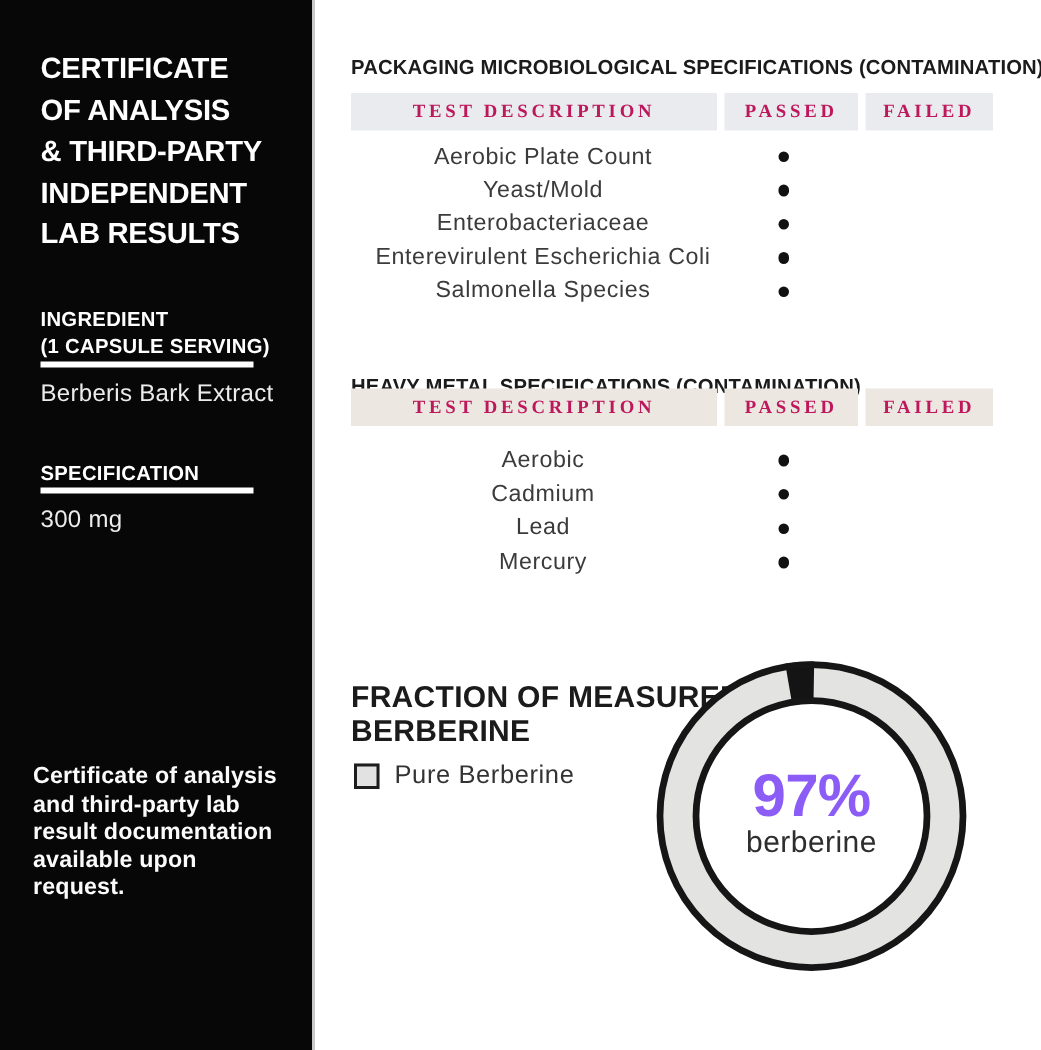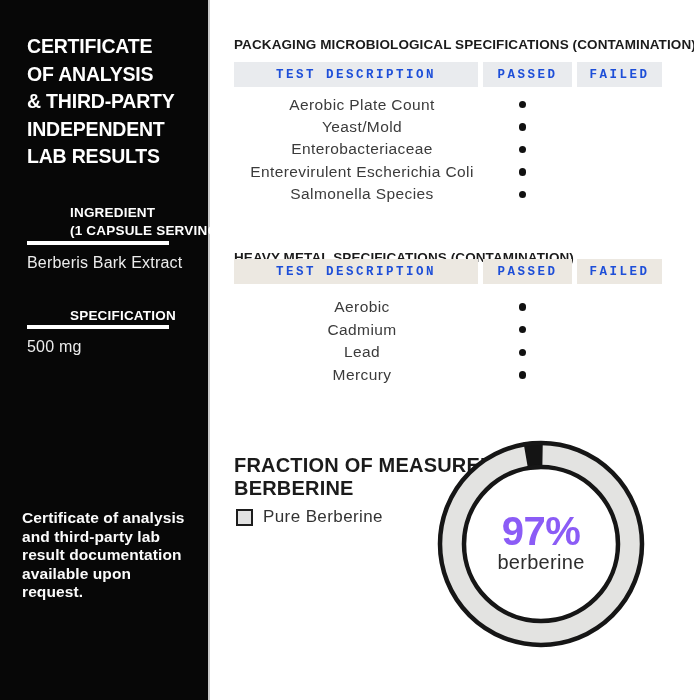--- a/index.html
+++ b/index.html
@@ -18,21 +18,20 @@
   .sidebar-sep { left: 208px; top: 0; width: 2px; height: 700px; background: #c9c9c9; }
   .sb-title {
     left: 27px; top: 33px; width: 170px;
     color: #ffffff; font-weight: 700; font-size: 19.5px; line-height: 27.5px;
     letter-spacing: -0.2px;
   }
   .sb-title span { display: block; }
   .sb-label {
     color: #ffffff; font-weight: 700; font-size: 13.5px; line-height: 18px;
     letter-spacing: 0.2px;
-    margin-left: 43px;
   }
   .sb-label span { display: block; }
   .sb-rule { width: 142px; height: 4px; background: #ffffff; }
   .sb-value { color: #ececec; font-weight: 400; font-size: 16px; letter-spacing: 0.2px; }
   .sb-ingredient-label { left: 27px; top: 204px; }
   .sb-rule-1 { left: 27px; top: 241px; }
   .sb-ingredient-value { left: 27px; top: 254px; }
   .sb-spec-label { left: 27px; top: 307px; }
   .sb-rule-2 { left: 27px; top: 325px; }
   .sb-spec-value { left: 27px; top: 338px; }
@@ -51,23 +50,23 @@
   .t1-title { left: 234px; top: 37px; }
   .t2-title { left: 234px; top: 250px; }
   .thead {
     width: 428px; height: 25px;
     display: grid; grid-template-columns: 244px 89px 85px; column-gap: 5px;
   }
   .t1-head { left: 234px; top: 62px; }
   .t2-head { left: 234px; top: 259px; }
   .th-cell {
     display: flex; align-items: center; justify-content: center;
-    font-family: Liberation Mono, monospace;
+    font-family: Liberation Serif, serif;
     font-weight: 700; font-size: 12.5px; letter-spacing: 2.5px;
-    color: #1d4ed8;
+    color: #be185d;
   }
   .tbody { width: 428px; }
   .t1-body { left: 234px; top: 93.5px; }
   .t1-body .trow { height: 22.4px; }
   .t2-body { left: 234px; top: 295.7px; }
   .t2-body .trow { height: 22.7px; }
   .trow {
     display: grid; grid-template-columns: 244px 89px 85px; 
     align-items: center;
     text-align: center;
@@ -123,21 +122,21 @@
 
 <div class="abs sb-label sb-ingredient-label">
   <span>INGREDIENT</span>
   <span>(1 CAPSULE SERVING)</span>
 </div>
 <div class="abs sb-rule sb-rule-1"></div>
 <div class="abs sb-value sb-ingredient-value">Berberis Bark Extract</div>
 
 <div class="abs sb-label sb-spec-label">SPECIFICATION</div>
 <div class="abs sb-rule sb-rule-2"></div>
-<div class="abs sb-value sb-spec-value">500 mg</div>
+<div class="abs sb-value sb-spec-value">300 mg</div>
 
 <div class="abs sb-footnote">
   <span>Certificate of analysis</span>
   <span>and third-party lab</span>
   <span>result documentation</span>
   <span>available upon</span>
   <span>request.</span>
 </div>
 
 <div class="abs tbl-title t1-title">PACKAGING MICROBIOLOGICAL SPECIFICATIONS (CONTAMINATION)</div>

